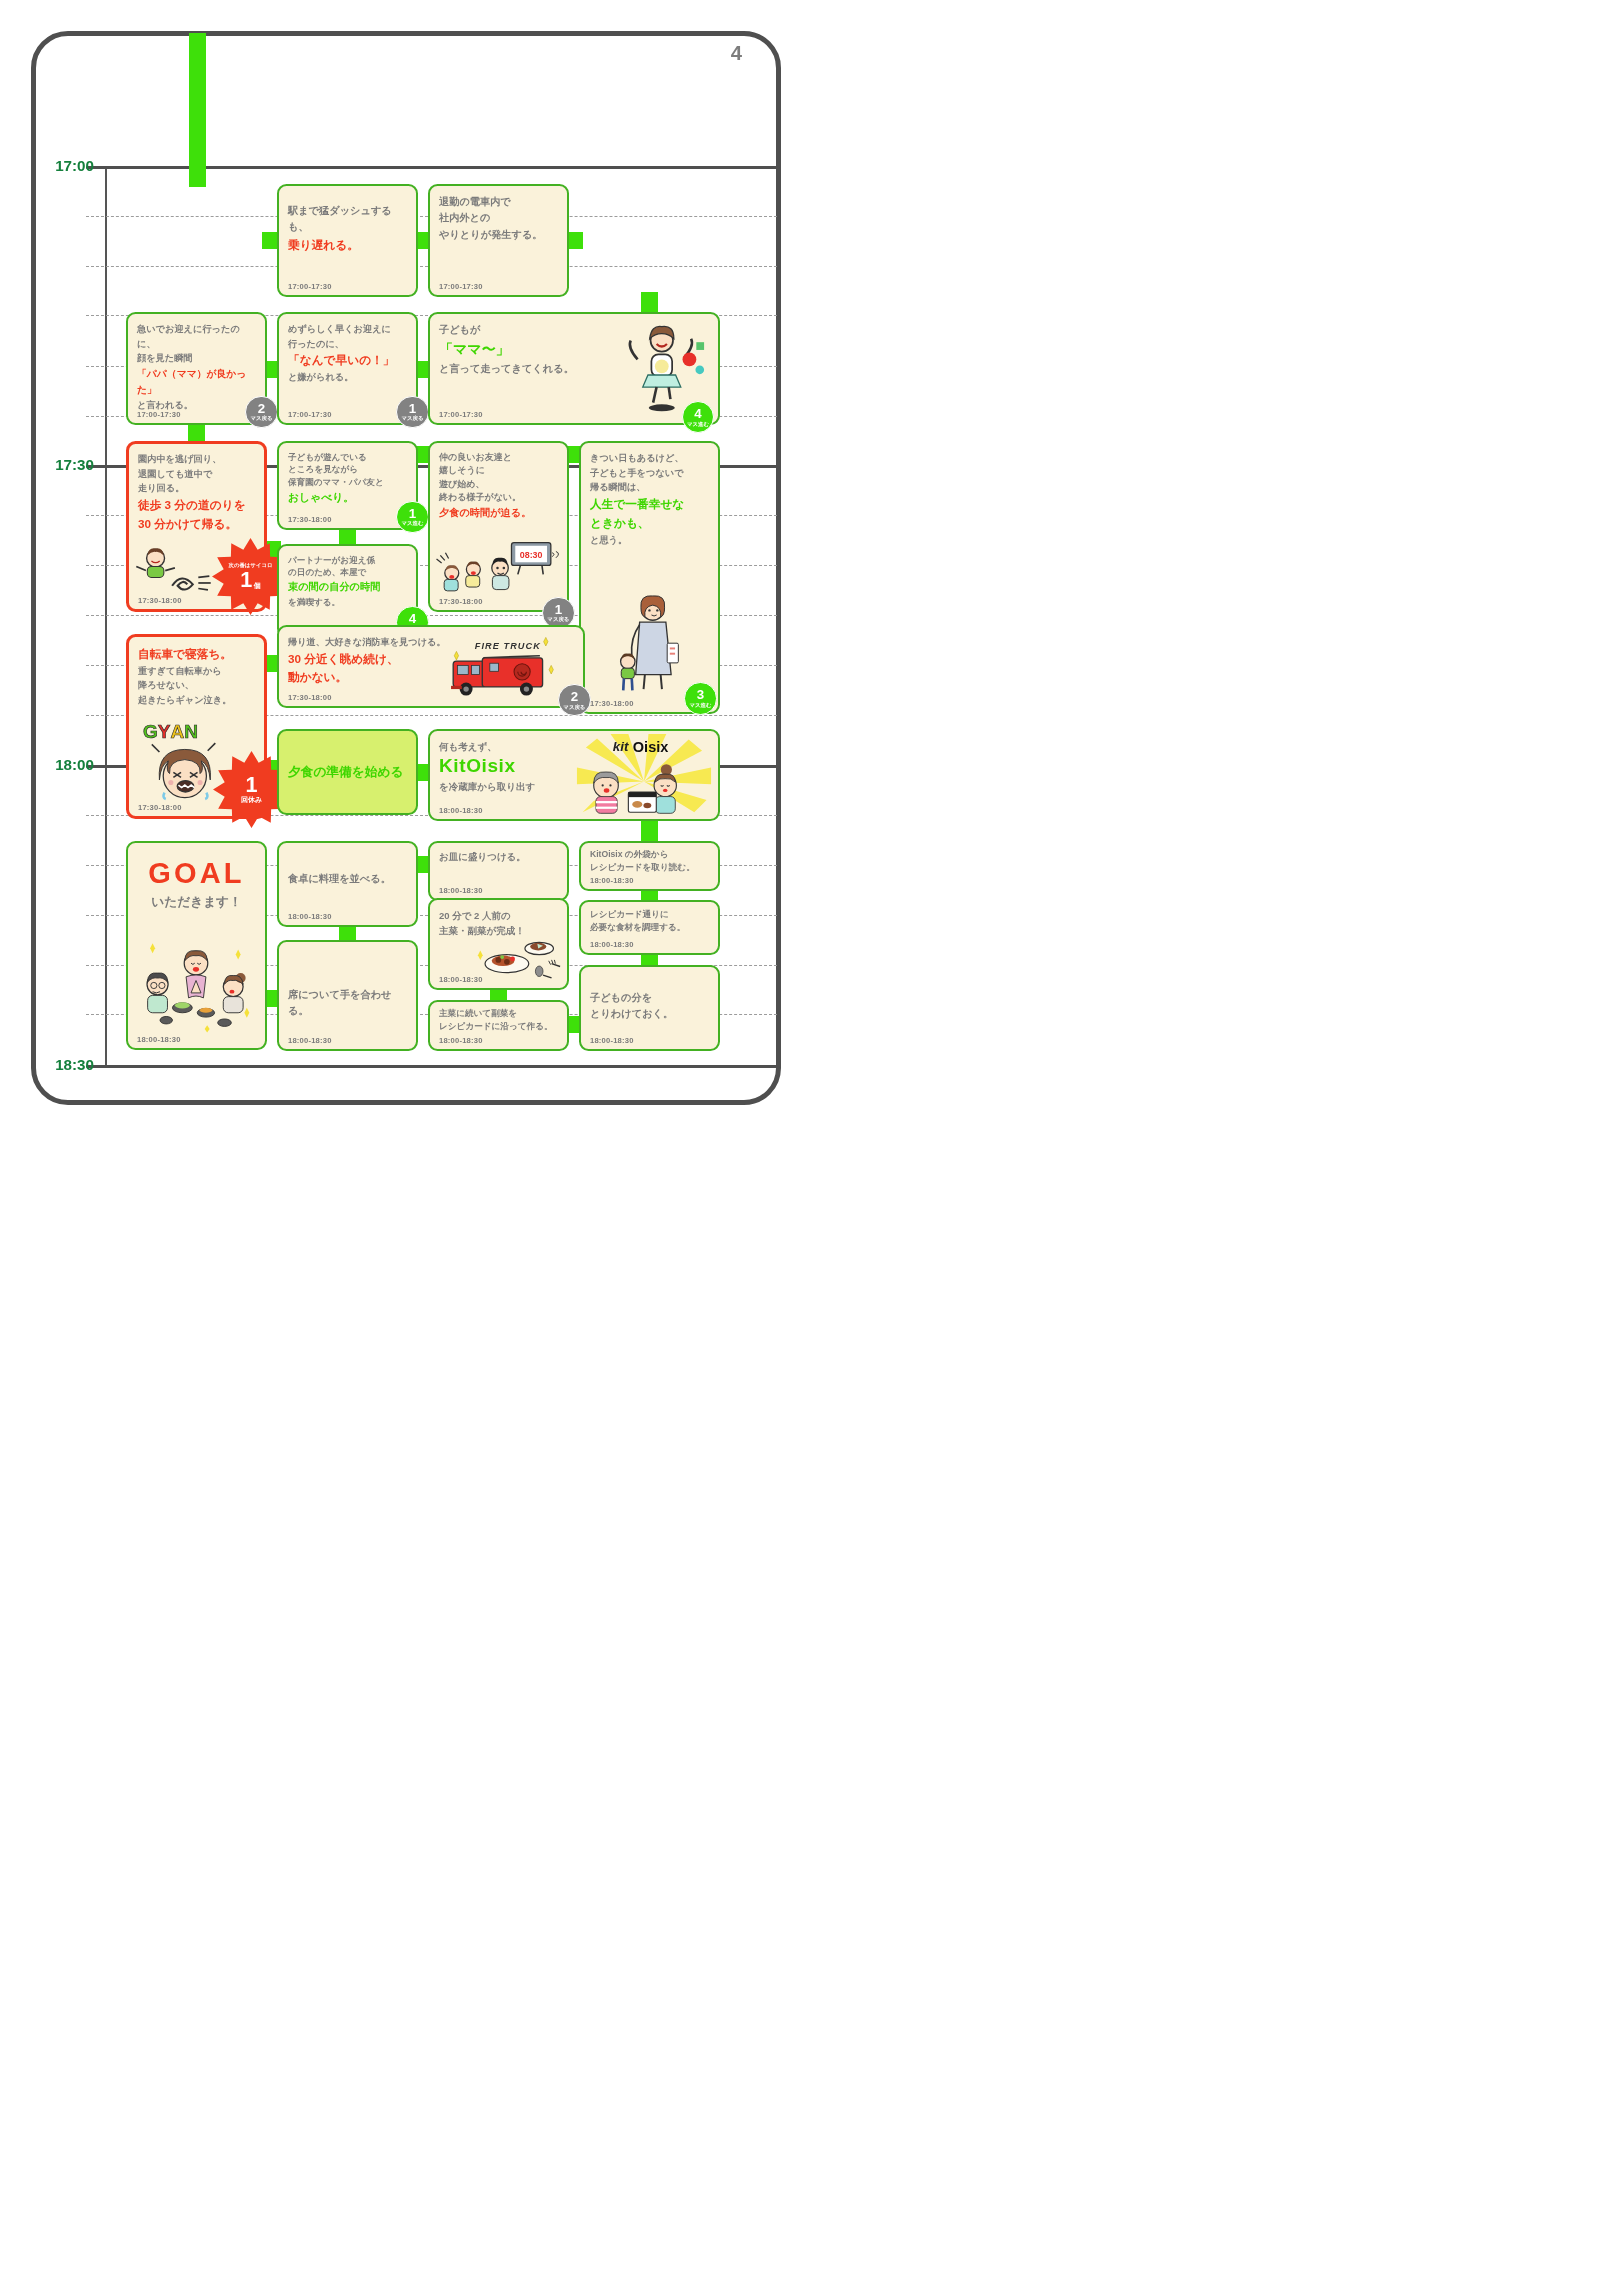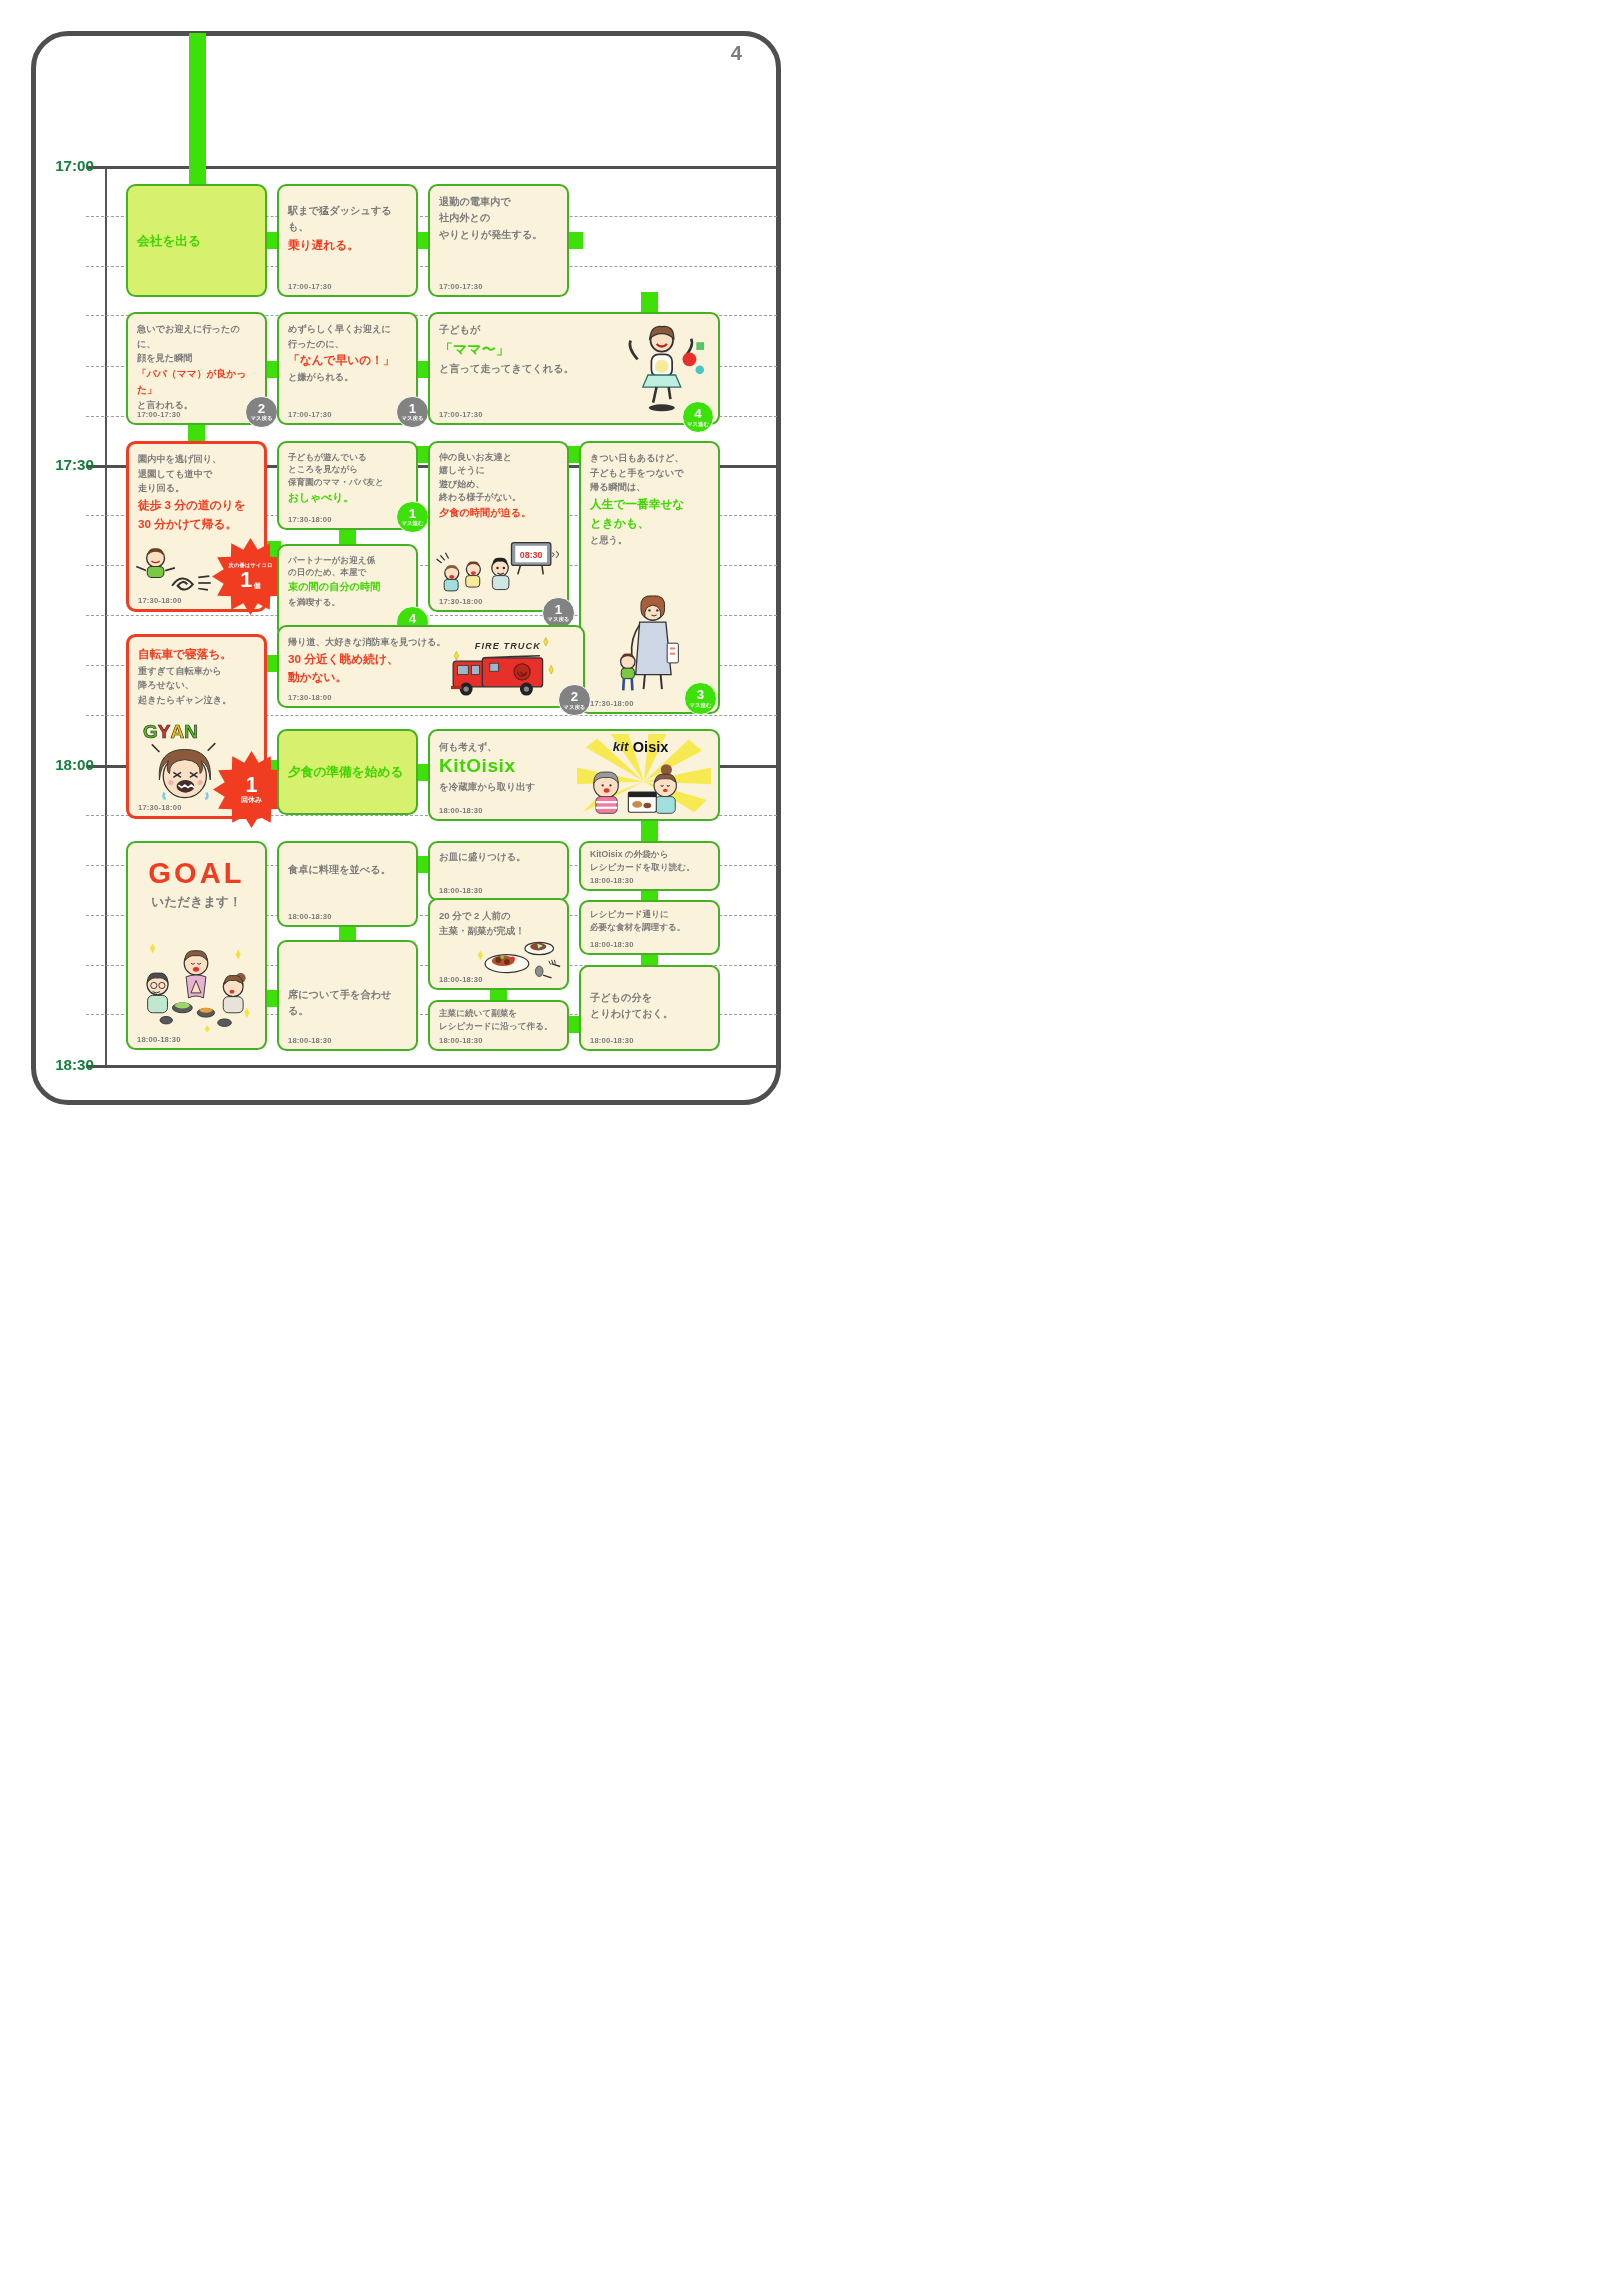--- a/index.html
+++ b/index.html
@@ -95,25 +95,20 @@
   <div class="con" style="left:641px;top:818px;width:16.5px;height:25.4px"></div>
   <div class="con" style="left:641px;top:887px;width:16.5px;height:16px"></div>
   <div class="con" style="left:641px;top:952px;width:16.5px;height:16px"></div>
   <div class="con" style="left:564px;top:1016px;width:19px;height:16.5px"></div>
   <div class="con" style="left:490px;top:986px;width:16.5px;height:17px"></div>
   <div class="con" style="left:490px;top:886px;width:16.5px;height:16px"></div>
   <div class="con" style="left:413px;top:856px;width:19px;height:16.5px"></div>
   <div class="con" style="left:339px;top:924px;width:16.5px;height:18px"></div>
   <div class="con" style="left:262px;top:990px;width:19px;height:16.5px"></div>
 
-  <div class="card green" style="left:126px;top:184px;width:141px;height:113px">
-    <div class="vcenter">
-        <span class="title-grn">会社を出る</span>
-      </div>
-  </div>
 
   <div class="card" style="left:277px;top:184px;width:141px;height:113px">
     <div style="margin-top:9px">
       <span class="t">駅まで猛ダッシュするも、</span>
       <span class="t red">乗り遅れる。</span>
     </div>
     <span class="time">17:00-17:30</span>
   </div>
 
   <div class="card" style="left:428px;top:184px;width:141px;height:113px">
@@ -426,21 +421,21 @@
       <ellipse cx="116" cy="128" rx="14" ry="7" fill="#5a5a5a" stroke="#333" stroke-width="1.5"></ellipse>
       <ellipse cx="116" cy="124" rx="10" ry="4" fill="#e8a13a"></ellipse>
       <ellipse cx="52" cy="140" rx="10" ry="6" fill="#5a5a5a" stroke="#333" stroke-width="1.5"></ellipse>
       <ellipse cx="146" cy="144" rx="11" ry="6" fill="#5a5a5a" stroke="#333" stroke-width="1.5"></ellipse>
       <polygon points="118,148 122,154 118,160 114,154" fill="#f5e13a"></polygon>
     </svg>
     <span class="time">18:00-18:30</span>
   </div>
 
   <div class="card" style="left:277px;top:841px;width:141px;height:86px">
-    <span class="t" style="margin-top:11px">食卓に料理を並べる。</span>
+    <span class="t" style="margin-top:20px">食卓に料理を並べる。</span>
     <span class="time">18:00-18:30</span>
   </div>
 
   <div class="card" style="left:277px;top:940px;width:141px;height:111px">
     <span class="t" style="margin-top:37px">席について手を合わせる。</span>
     <span class="time">18:00-18:30</span>
   </div>
 
   <div class="card" style="left:428px;top:841px;width:141px;height:60px;padding-top:6.3px">
     <span class="t" style="font-size:9.5px">お皿に盛りつける。</span>

